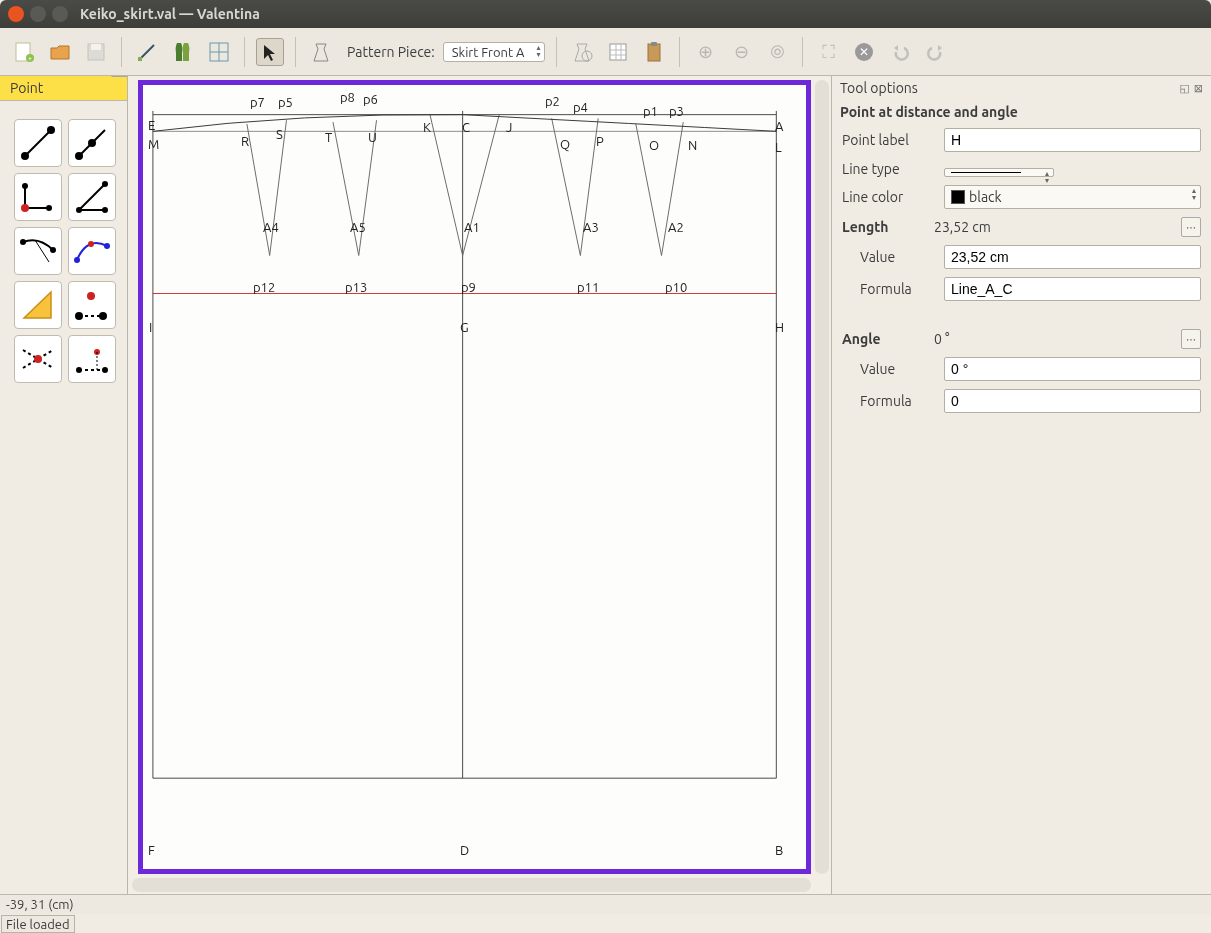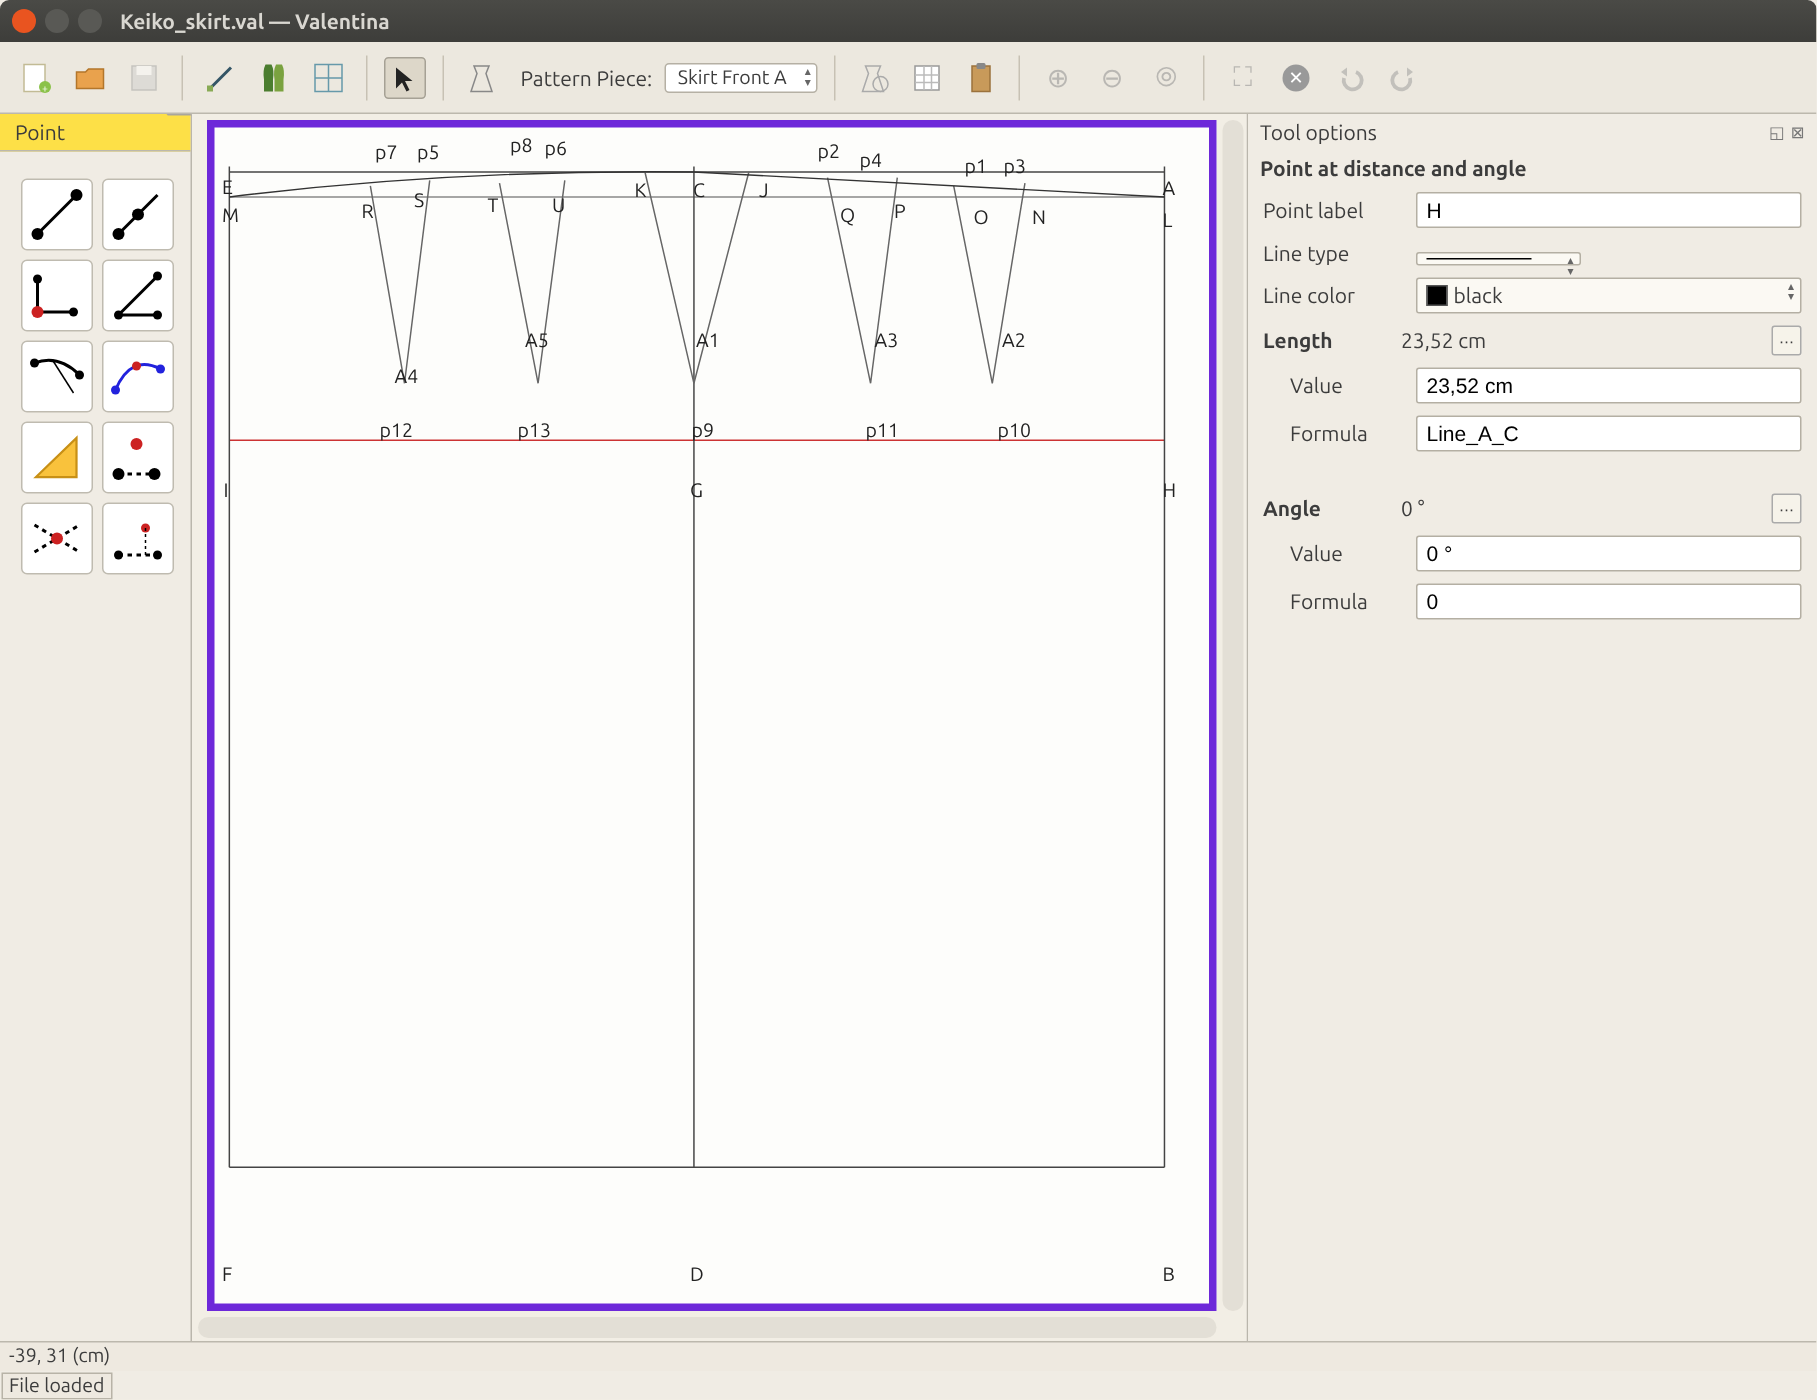--- a/index.html
+++ b/index.html
@@ -449,21 +449,21 @@
           <span class="pt-label" style="left: 225px; top: 45px;">U</span>
           <span class="pt-label" style="left: 280px; top: 35px;">K</span>
           <span class="pt-label" style="left: 319px; top: 35px;">C</span>
           <span class="pt-label" style="left: 363px; top: 35px;">J</span>
           <span class="pt-label" style="left: 417px; top: 52px;">Q</span>
           <span class="pt-label" style="left: 453px; top: 49px;">P</span>
           <span class="pt-label" style="left: 506px; top: 53px;">O</span>
           <span class="pt-label" style="left: 545px; top: 53px;">N</span>
           <span class="pt-label" style="left: 632px; top: 34px;">A</span>
           <span class="pt-label" style="left: 632px; top: 55px;">L</span>
-          <span class="pt-label" style="left: 120px; top: 135px; margin-top: 24px;">A4</span>
+          <span class="pt-label" style="left: 120px; top: 135px;">A4</span>
           <span class="pt-label" style="left: 207px; top: 135px;">A5</span>
           <span class="pt-label" style="left: 321px; top: 135px;">A1</span>
           <span class="pt-label" style="left: 440px; top: 135px;">A3</span>
           <span class="pt-label" style="left: 525px; top: 135px;">A2</span>
           <span class="pt-label" style="left: 110px; top: 195px;">p12</span>
           <span class="pt-label" style="left: 202px; top: 195px; text-align: center;">p13</span>
           <span class="pt-label" style="left: 318px; top: 195px;">p9</span>
           <span class="pt-label" style="left: 434px; top: 195px;">p11</span>
           <span class="pt-label" style="left: 522px; top: 195px;">p10</span>
           <span class="pt-label" style="left: 6px; top: 235px;">I</span>

